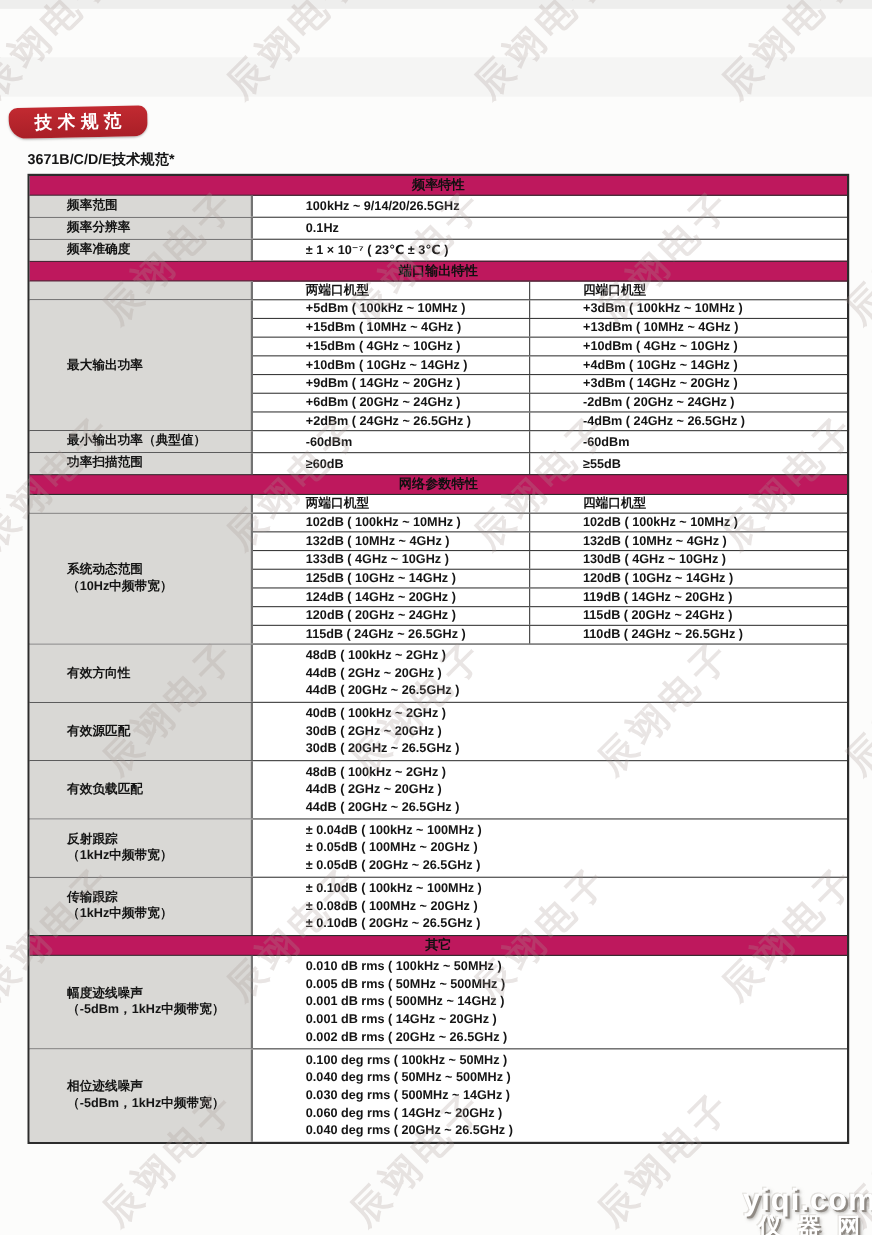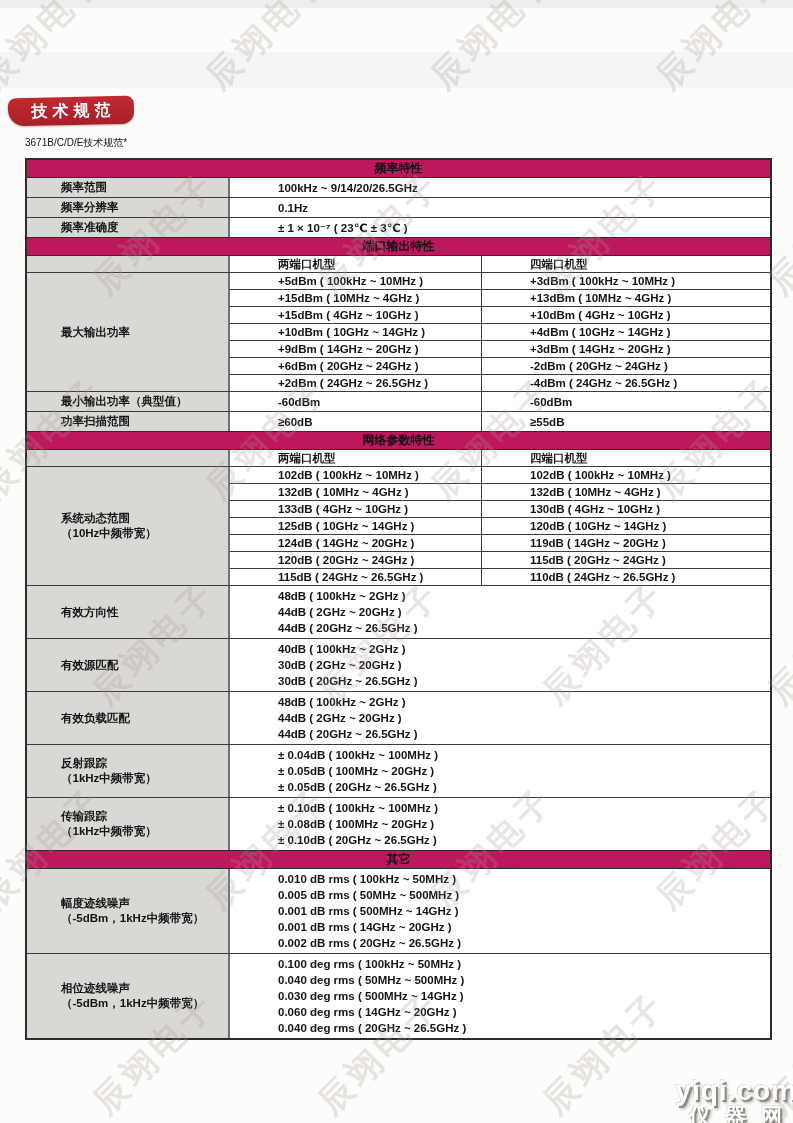--- a/index.html
+++ b/index.html
@@ -29,21 +29,21 @@
     position:absolute;left:8px;top:97px;width:126px;height:28px;
     background:linear-gradient(180deg,#c22a31 0%,#a91f27 100%);
     border-radius:8px 8px 12px 16px;
     transform:rotate(-1.2deg);
     display:flex;align-items:center;justify-content:center;
     box-shadow:0 1px 2px rgba(0,0,0,0.28);
     z-index:2;
   }
   .badge span{color:#fff;font-weight:bold;font-size:16px;letter-spacing:5px;text-indent:5px;}
   
-  .title{position:absolute;left:25px;top:136px;font-size:10px;font-weight:normal;z-index:2;}
+  .title{position:absolute;left:25px;top:136px;font-size:13px;font-weight:bold;z-index:2;}
   
   .spec-table{
     position:absolute;left:25px;top:158px;width:743px;
     border:2px solid #2c2c2c;background:#fff;
     font-size:11.5px;z-index:1;
   }
   .sec-bar{
     background:#be185d;height:17px;line-height:17px;
     text-align:center;font-weight:bold;font-size:12px;color:#101010;
     border-top:1px solid #2c2c2c;border-bottom:1px solid #2c2c2c;

